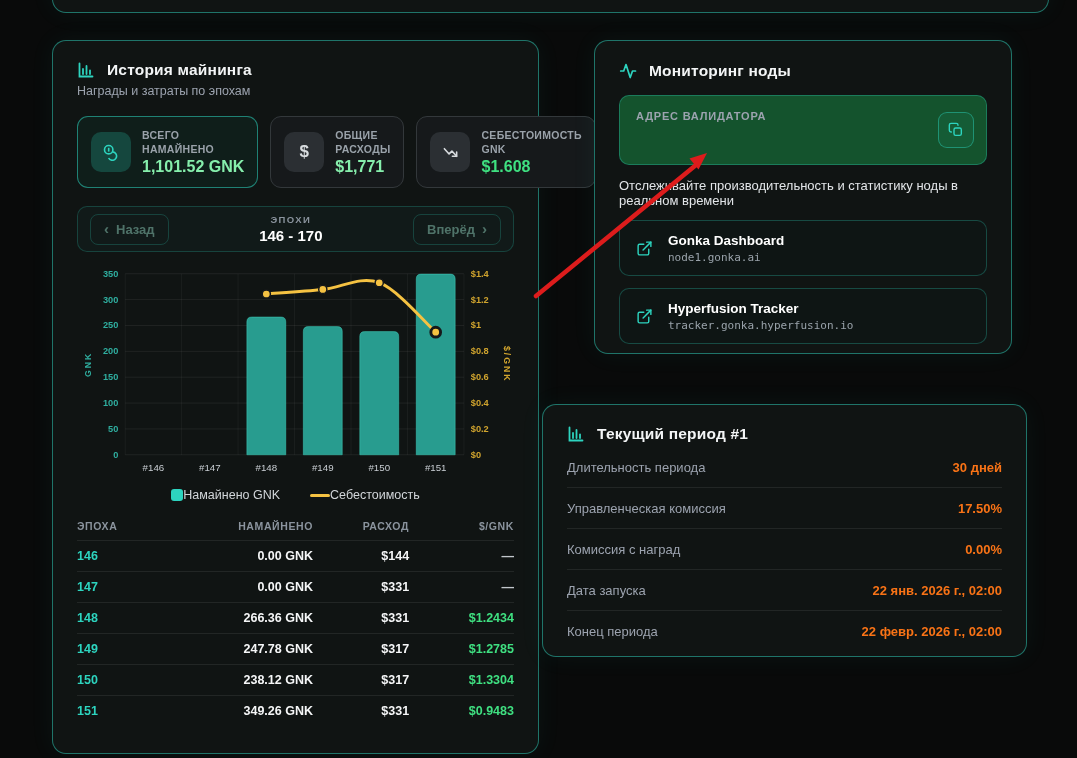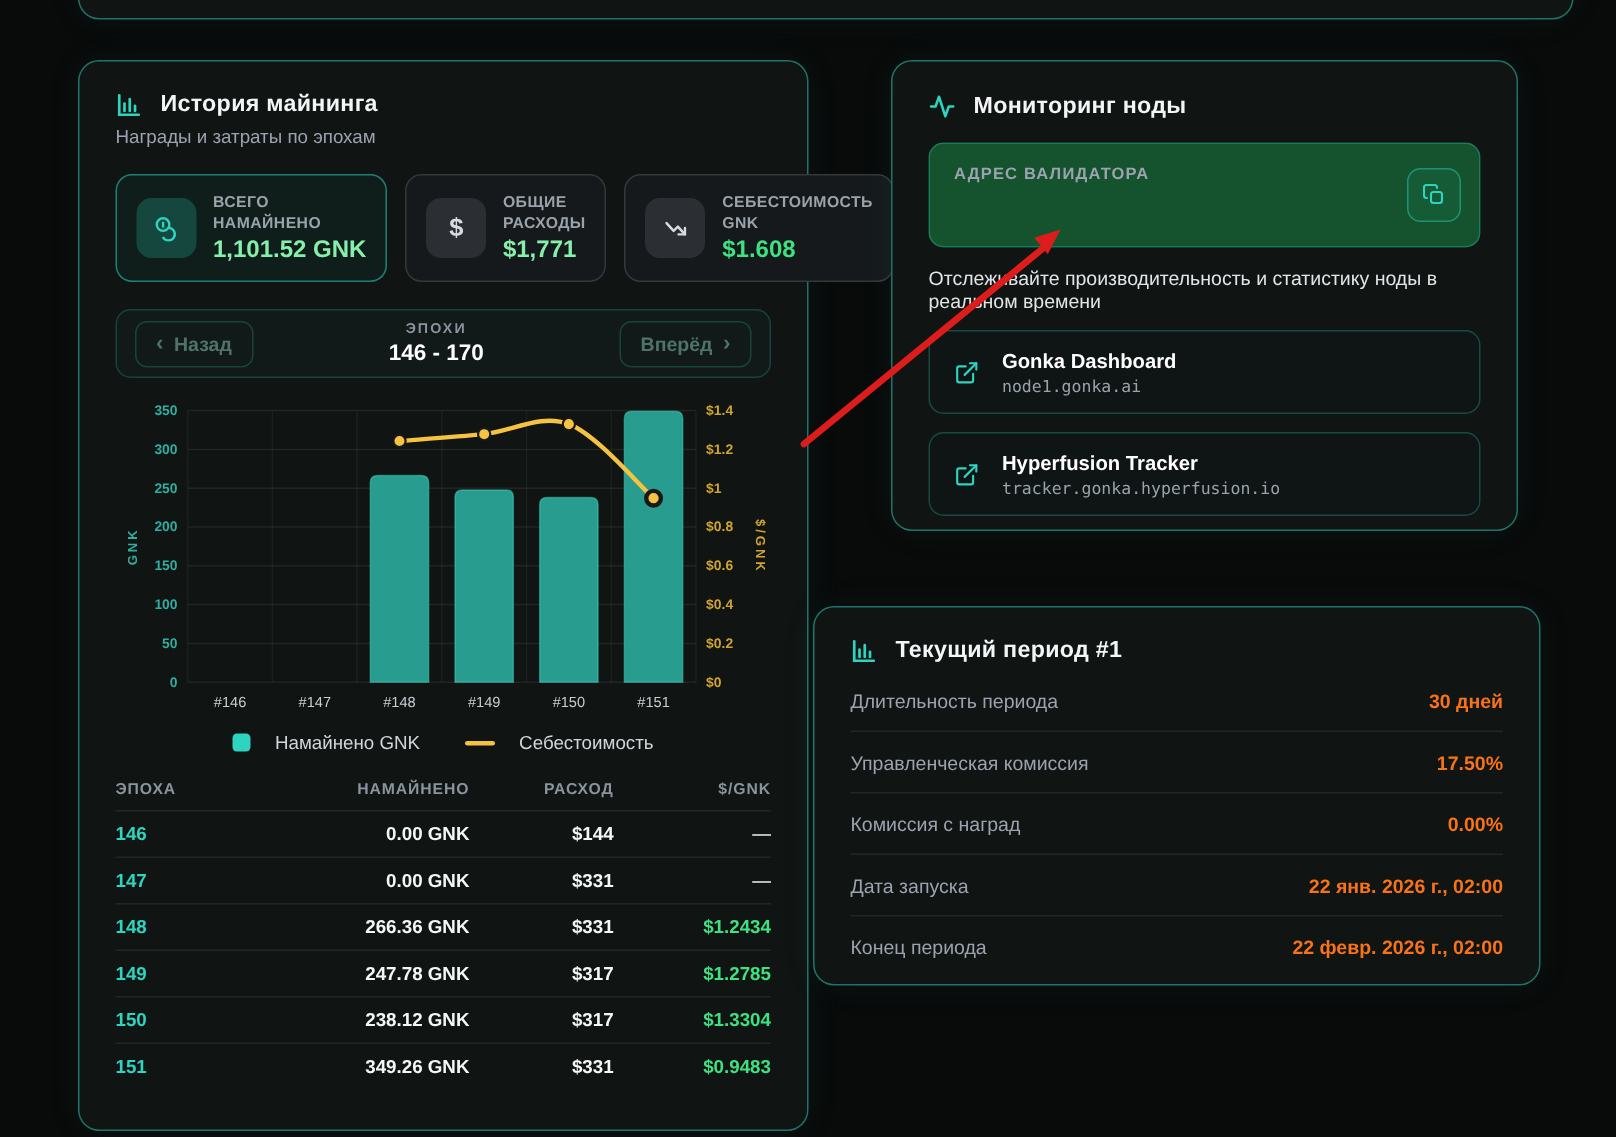--- a/index.html
+++ b/index.html
@@ -57,21 +57,21 @@
     font-family:inherit; display:flex; align-items:center; gap:7px; cursor:default;
   }
   .chev { font-size:15px; line-height:10px; }
   .nav-center { text-align:center; }
   .nav-caption { font-size:9.5px; font-weight:700; letter-spacing:1.4px; color:#8b949e; }
   .nav-range { font-size:15px; font-weight:800; color:#fff; margin-top:2px; }
 
   .chart-wrap { margin-top:12px; }
   .chart-wrap svg { display:block; width:439px; height:220px; }
   .legend { display:flex; justify-content:center; gap:30px; margin-top:4px; align-items:center; }
-  .legend-item { display:flex; align-items:center; gap:16px; font-size:12.5px; color:#d2d6da; }
+  .legend-item { display:flex; align-items:center; gap:0; font-size:12.5px; color:#d2d6da; }
   .swatch-bar { width:12px; height:12px; border-radius:3px; background:#2dd4bf; }
   .swatch-line { width:20px; height:3px; border-radius:2px; background:#f5c242; }
 
   .mtable { margin-top:10px; font-size:12.5px; }
   .mt-row { display:grid; grid-template-columns:18% 36% 22% 24%; align-items:center; height:31px; border-top:1px solid rgba(255,255,255,.08); }
   .mt-head { height:28px; border-top:none; }
   .mt-head span { font-size:10.5px; font-weight:700; letter-spacing:.6px; color:#8b949e; }
   .c1 { text-align:left; color:#2dd4bf; font-weight:700; }
   .c2,.c3 { text-align:right; color:#f5f6f7; font-weight:700; }
   .c4 { text-align:right; color:#3fe081; font-weight:700; }

